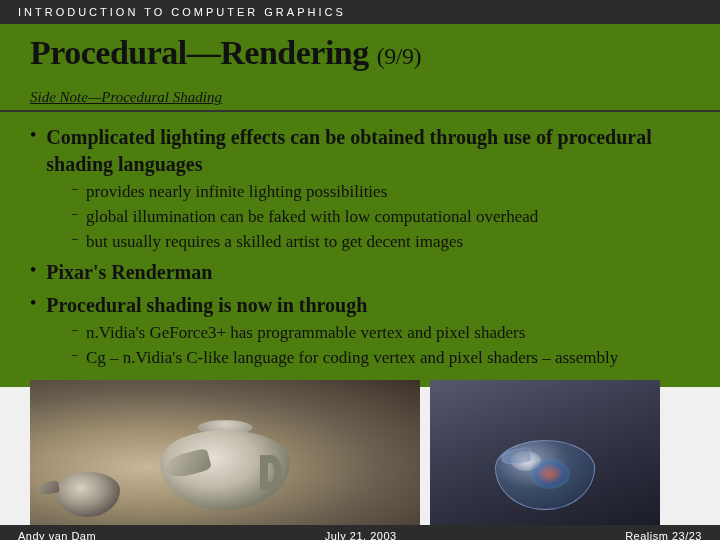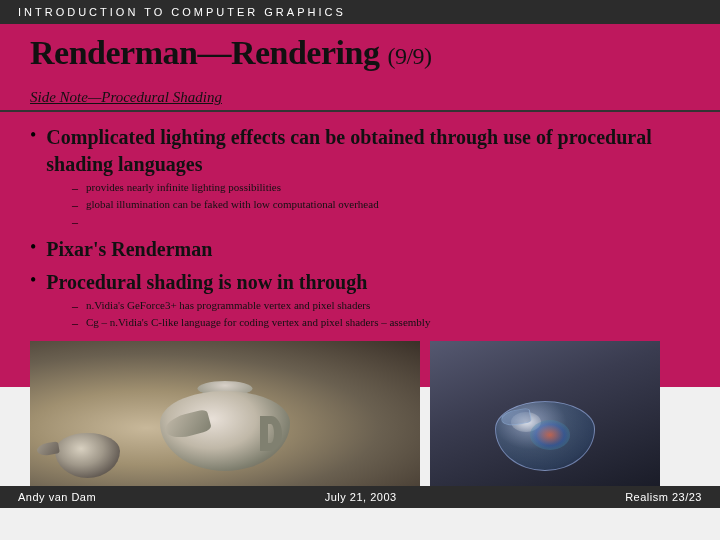--- a/index.html
+++ b/index.html
@@ -7,21 +7,21 @@
       width: 720px;
       height: 540px;
       background: #f0f0f0;
       font-family: 'Times New Roman', Times, serif;
       overflow: hidden;
     }
 
     .slide {
       width: 720px;
       height: 387px;
-      background: #be185d;
+      background: #4d7c0f;
       display: flex;
       flex-direction: column;
     }
 
     .header-bar {
       background: #2c2c2c;
       color: #ffffff;
       font-family: Arial, Helvetica, sans-serif;
       font-size: 11px;
       letter-spacing: 3px;
@@ -93,21 +93,21 @@
     }
 
     .sub-bullet-dash {
       font-size: 12px;
       margin-right: 8px;
       margin-top: 1px;
       flex-shrink: 0;
     }
 
     .sub-bullet-text {
-      font-size: 11px;
+      font-size: 17px;
       color: #111;
       line-height: 1.4;
     }
 
     .images-row {
       display: flex;
       gap: 0;
       margin: 6px 30px 0 30px;
       height: 145px;
     }
@@ -294,21 +294,21 @@
 <body>
 
 <div class="slide">
 
   <div class="header-bar">
     <span>INTRODUCTION   TO   COMPUTER   GRAPHICS</span>
   </div>
 
   <div class="main-title-area">
     <div class="main-title">
-      <span>Renderman—Rendering</span>
+      <span>Procedural—Rendering</span>
       <span class="page-num">(9/9)</span>
     </div>
     <div class="side-note">Side Note—Procedural Shading</div>
   </div>
 
   <div class="content-area">
 
     <div class="bullet-main">
       <span class="bullet-dot">•</span>
       <div>
@@ -319,20 +319,21 @@
       <div class="sub-bullet">
         <span class="sub-bullet-dash">–</span>
         <span class="sub-bullet-text">provides nearly infinite lighting possibilities</span>
       </div>
       <div class="sub-bullet">
         <span class="sub-bullet-dash">–</span>
         <span class="sub-bullet-text">global illumination can be faked with low computational overhead</span>
       </div>
       <div class="sub-bullet">
         <span class="sub-bullet-dash">–</span>
+        <span class="sub-bullet-text">but usually requires a skilled artist to get decent images</span>
       </div>
     </div>
 
     <div class="bullet-main">
       <span class="bullet-dot">•</span>
       <div>
         <span class="bullet-text-bold">Pixar's Renderman</span>
       </div>
     </div>
 

